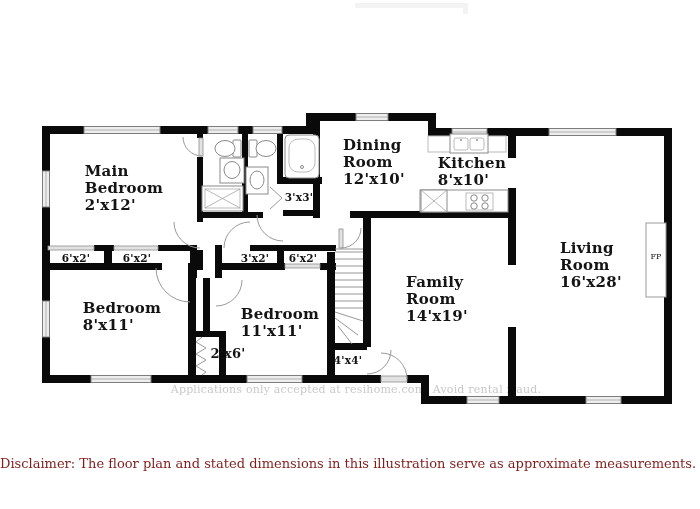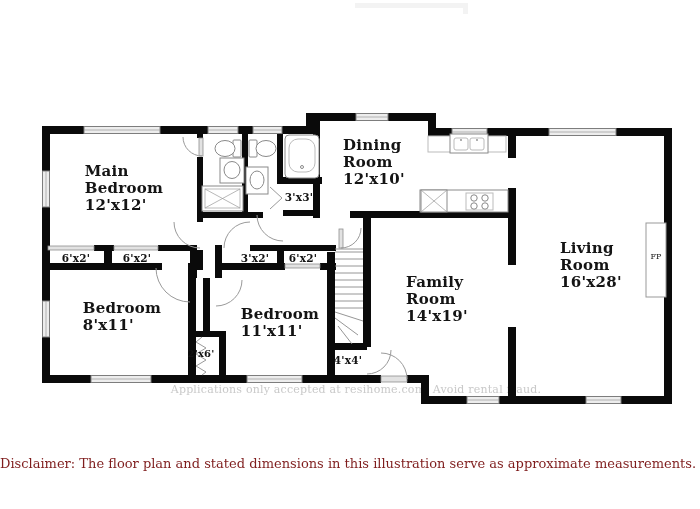--- a/index.html
+++ b/index.html
@@ -195,26 +195,30 @@
 
     <g>
       <rect x="646" y="223" width="20" height="74" fill="#ffffff" stroke="#999999" stroke-width="1"></rect>
     </g>
   </svg>
 
   <div id="labels">
     <div class="room-label" style="left:124px;top:163px">
       <div>Main</div>
       <div>Bedroom</div>
-      <div>12'x12'</div>
+      <div>2'x12'</div>
     </div>
     <div class="room-label" style="left:374px;top:137px">
       <div>Dining</div>
       <div>Room</div>
       <div>12'x10'</div>
+    </div>
+    <div class="room-label" style="left:472px;top:155px">
+      <div>Kitchen</div>
+      <div>8'x10'</div>
     </div>
     <div class="room-label" style="left:591px;top:240px">
       <div>Living</div>
       <div>Room</div>
       <div>16'x28'</div>
     </div>
     <div class="room-label" style="left:437px;top:274px">
       <div>Family</div>
       <div>Room</div>
       <div>14'x19'</div>
@@ -226,21 +230,21 @@
     <div class="room-label" style="left:280px;top:306px">
       <div>Bedroom</div>
       <div>11'x11'</div>
     </div>
 
     <div class="closet-label" style="left:76px;top:258px">6'x2'</div>
     <div class="closet-label" style="left:137px;top:258px">6'x2'</div>
     <div class="closet-label" style="left:255px;top:258px">3'x2'</div>
     <div class="closet-label" style="left:303px;top:258px">6'x2'</div>
     <div class="closet-label" style="left:299px;top:197px">3'x3'</div>
-    <div class="closet-label" style="left:201px;top:353px;font-size:10px">2'x6'</div>
+    <div class="closet-label" style="left:228px;top:353px;font-size:13px">2'x6'</div>
     <div class="closet-label" style="left:348px;top:360px">4'x4'</div>
     <div class="fp-label" style="left:656px;top:256px">FP</div>
   </div>
 
   <div id="disclaimer">
     <div>Disclaimer: The floor plan and stated dimensions in this illustration serve as approximate measurements.</div>
   </div>
 </div>
 
 </body></html>

